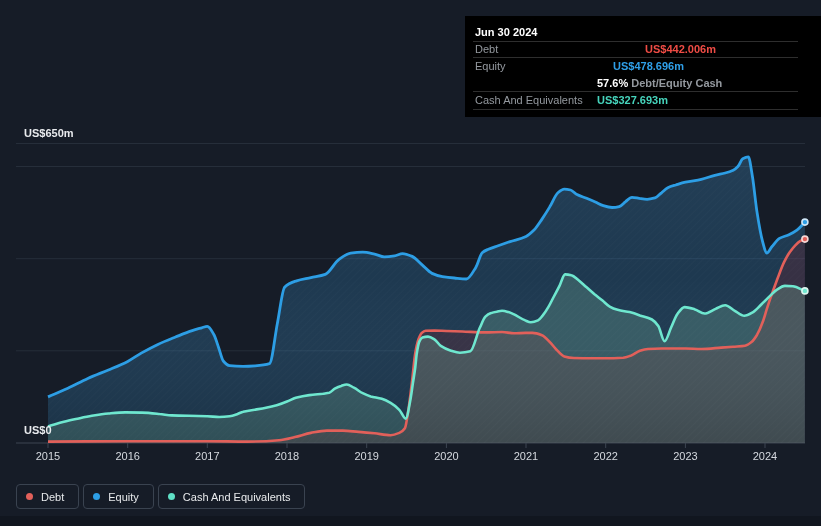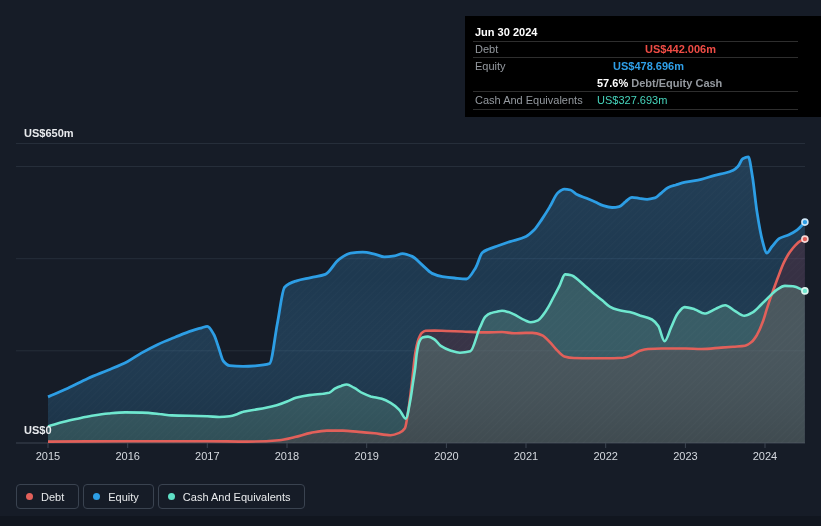--- a/index.html
+++ b/index.html
@@ -84,21 +84,21 @@
     <div class="t" style="left:132px;top:27px;font-weight:bold;">
       <span class="red">US$442.006m</span></div>
     <div class="sep" style="top:41px"></div>
     <div class="t" style="left:10px;top:44px;">Equity</div>
     <div class="t" style="left:132px;top:44px;font-weight:bold;">
       <span class="blu">US$478.696m</span></div>
     <div class="t" style="left:132px;top:61px;font-weight:bold;">
       <span class="wht">57.6%</span> <span style="color:#94999f">Debt/Equity Cash</span></div>
     <div class="sep" style="top:75px"></div>
     <div class="t" style="left:10px;top:78px;">Cash And Equivalents</div>
-    <div class="t" style="left:132px;top:78px;font-weight:normal;">
+    <div class="t" style="left:132px;top:78px;font-weight:bold;">
       <span class="tea">US$327.693m</span></div>
     <div class="sep" style="top:93px"></div>
   </div>
   <div id="legend">
     <div class="chip"><span class="dot" style="background:#e2605a"></span>Debt</div>
     <div class="chip"><span class="dot" style="background:#2d9ee5"></span>Equity</div>
     <div class="chip"><span class="dot" style="background:#5fe0c6"></span>Cash And Equivalents</div>
   </div>
 </div>
 </body></html>

